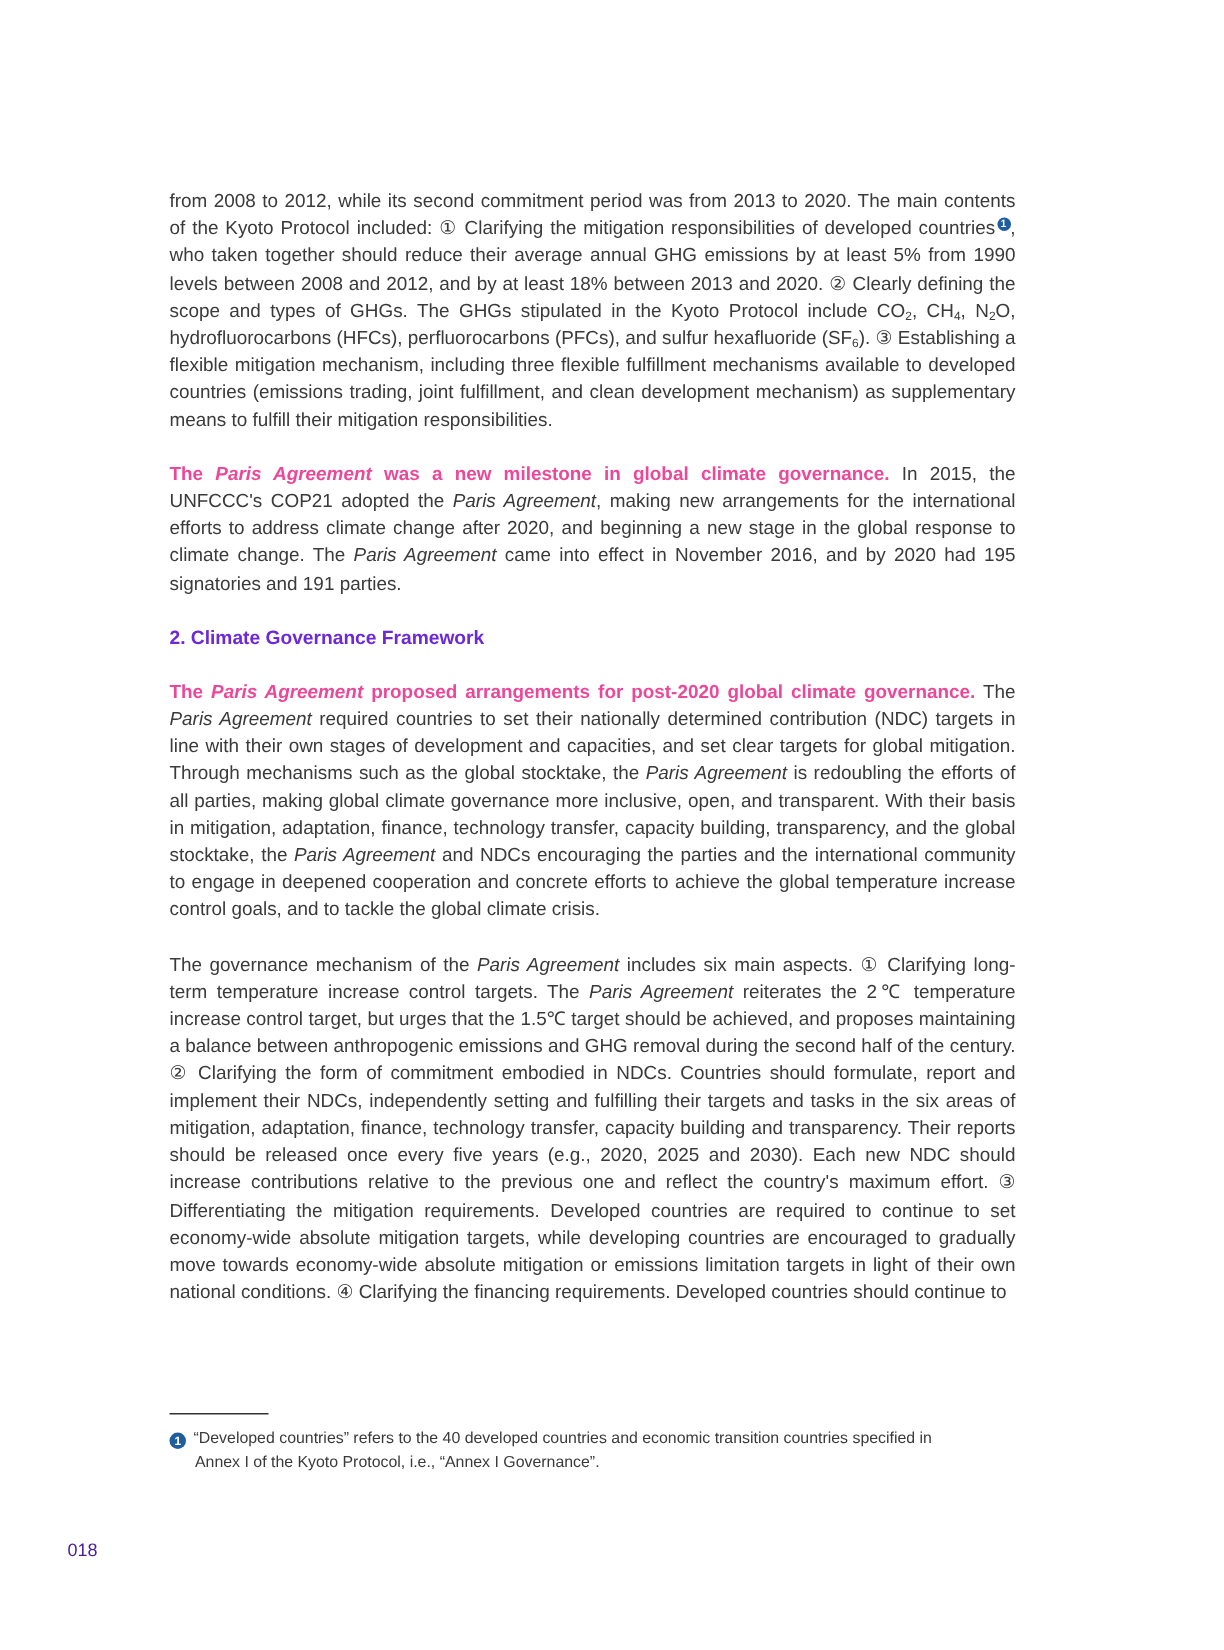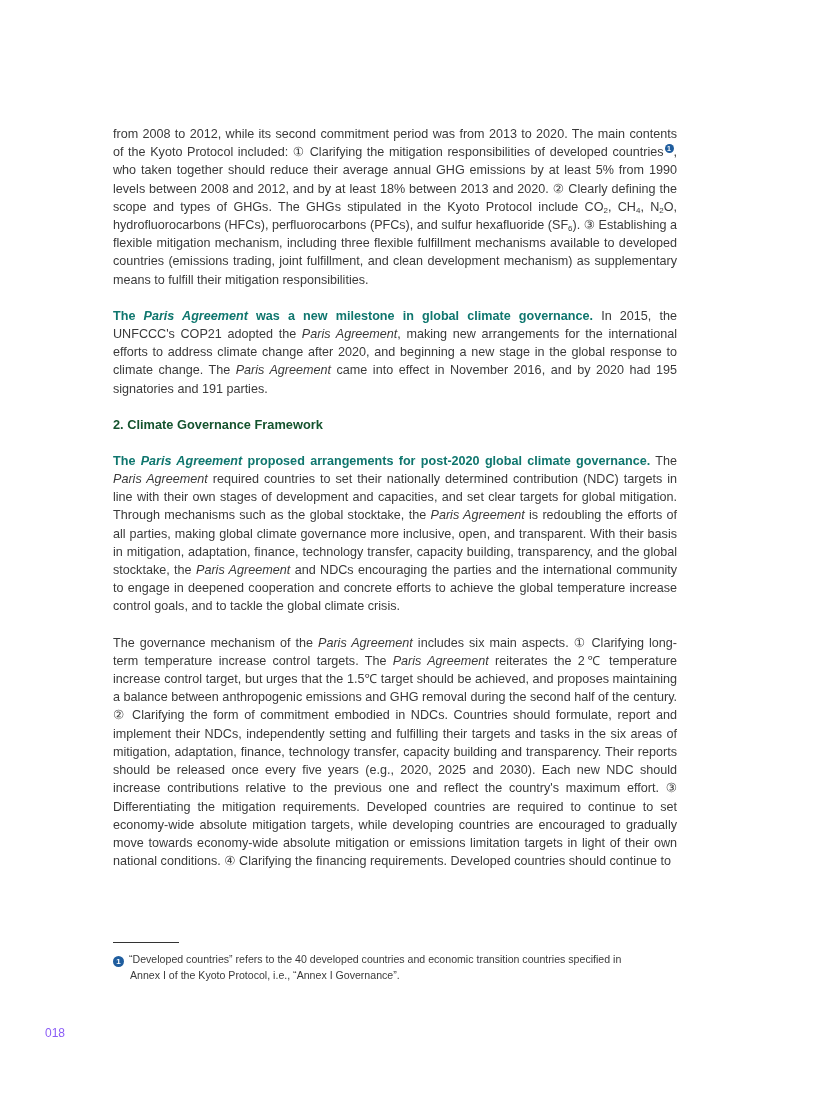--- a/index.html
+++ b/index.html
@@ -1,39 +1,39 @@
 <!DOCTYPE html>
 <html><head>
   <meta charset="utf-8">
   <style>
     html, body { margin: 0; padding: 0; background: #ffffff; }
     body { width: 816px; height: 1100px; position: relative; overflow: hidden;
            font-family: "Liberation Sans", sans-serif; color: #3a3a3a; }
     .content { position: absolute; left: 113px; top: 125px; width: 564px; }
     p.para { margin: 0 0 18px 0; font-size: 12.6px; line-height: 18.2px; text-align: justify;
              text-justify: inter-word; }
-    .lead { color: #0f766e; font-weight: 600; }
+    .lead { color: #ec4899; font-weight: 600; }
     .lead em { font-weight: 600; }
     em { font-style: italic; }
     sub { font-size: 8px; vertical-align: -2px; line-height: 0; }
     .fn-ref { display: inline-block; width: 9px; height: 9px; border-radius: 50%;
               background: #1f5d9e; color: #fff; font-size: 7px; line-height: 9px;
               text-align: center; vertical-align: 5px; font-weight: bold; margin-left: 1px; }
     h2.section-heading { margin: 0 0 18px 0; font-size: 12.8px; line-height: 18px;
-                         font-weight: bold; color: #14532d; }
+                         font-weight: bold; color: #6d28d9; }
     .footnote-rule { position: absolute; left: 113px; top: 942px; width: 66px; height: 0;
                      border-top: 1px solid #333; }
     .footnote { position: absolute; left: 113px; top: 951px; width: 564px;
                 font-size: 10.6px; line-height: 16px; color: #3a3a3a; text-align: justify; }
     .footnote .fn-mark { display: inline-block; width: 11px; height: 11px; border-radius: 50%;
                           background: #1f5d9e; color: #fff; font-size: 8px; line-height: 11px;
                           text-align: center; font-weight: bold; margin-right: 5px; vertical-align: -1px; }
     .footnote .fn-text { display: inline; margin-top: 22px; }
     .footnote .fn-line2 { display: block; padding-left: 17px; }
-    .page-number { position: absolute; left: 45px; top: 1026px; font-size: 12px; color: #8b5cf6; }
+    .page-number { position: absolute; left: 45px; top: 1026px; font-size: 12px; color: #4c1d95; }
   </style>
 </head>
 <body>
 
 <div class="content">
 
   <p class="para"><span>from 2008 to 2012, while its second commitment period was from 2013 to 2020. The main contents of the Kyoto Protocol included: ① Clarifying the mitigation responsibilities of developed countries</span><span class="fn-ref">1</span><span>, who taken together should reduce their average annual GHG emissions by at least 5% from 1990 levels between 2008 and 2012, and by at least 18% between 2013 and 2020. ② Clearly defining the scope and types of GHGs. The GHGs stipulated in the Kyoto Protocol include CO</span><sub>2</sub><span>, CH</span><sub>4</sub><span>, N</span><sub>2</sub><span>O, hydrofluorocarbons (HFCs), perfluorocarbons (PFCs), and sulfur hexafluoride (SF</span><sub>6</sub><span>). ③ Establishing a flexible mitigation mechanism, including three flexible fulfillment mechanisms available to developed countries (emissions trading, joint fulfillment, and clean development mechanism) as supplementary means to fulfill their mitigation responsibilities.</span></p>
 
   <p class="para"><span class="lead"><span>The </span><em>Paris Agreement</em><span> was a new milestone in global climate governance.</span></span><span> In 2015, the UNFCCC's COP21 adopted the </span><em>Paris Agreement</em><span>, making new arrangements for the international efforts to address climate change after 2020, and beginning a new stage in the global response to climate change. The </span><em>Paris Agreement</em><span> came into effect in November 2016, and by 2020 had 195 signatories and 191 parties.</span></p>
 

